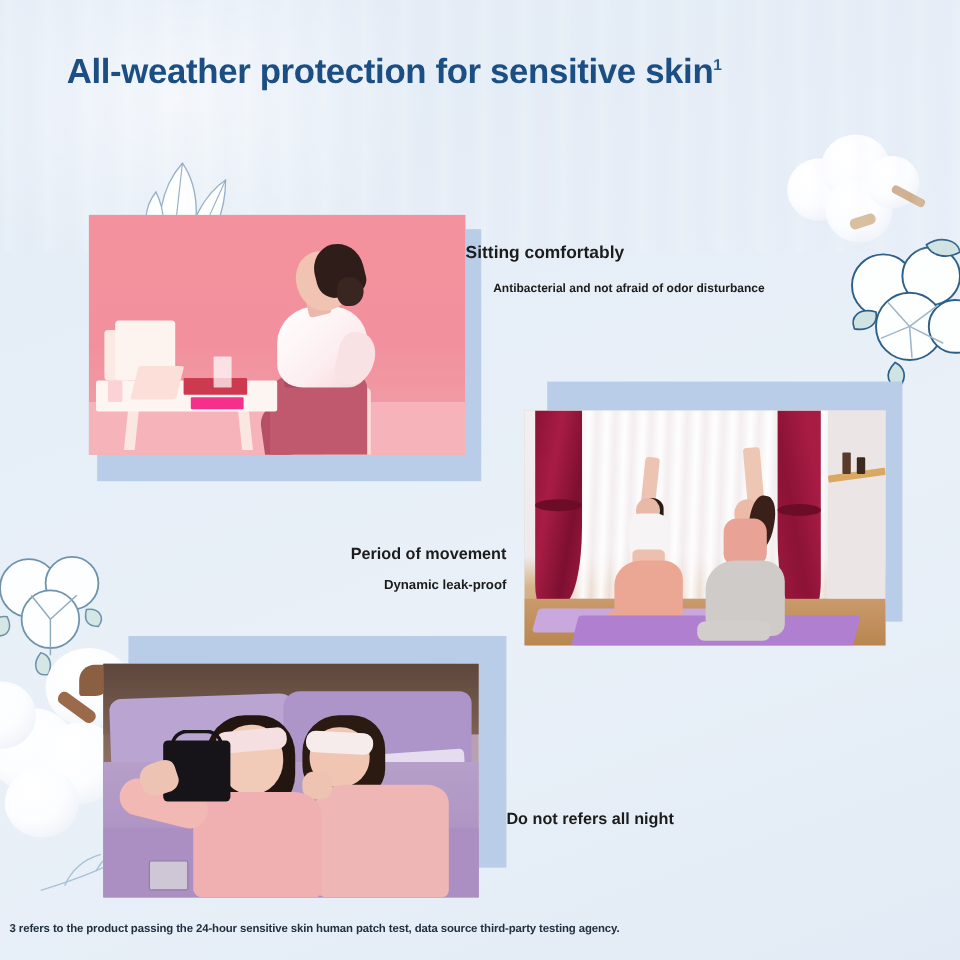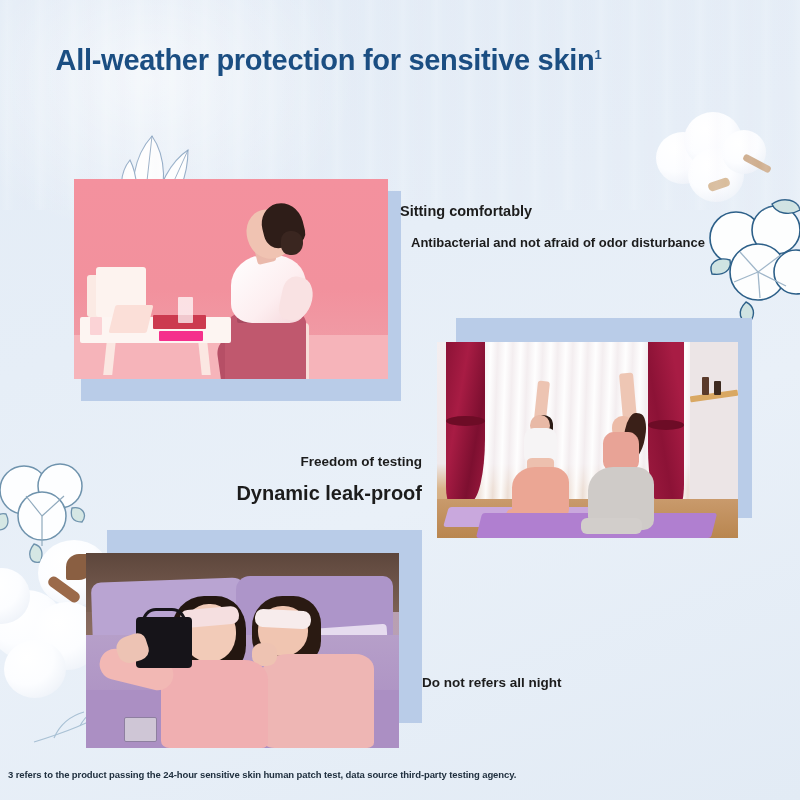--- a/index.html
+++ b/index.html
@@ -173,26 +173,26 @@
   .s3-w1-body { position:absolute; left:24%; top:55%; width:34%; height:45%; background:#f0afb1; border-radius:28% 22% 6% 8%; }
   .s3-w2-hair { position:absolute; left:53%; top:22%; width:22%; height:36%; background:#2a1a12; border-radius:44% 40% 36% 40%; }
   .s3-w2-face { position:absolute; left:55%; top:27%; width:16%; height:26%; background:#f0c5b1; border-radius:48%; }
   .s3-w2-mask { position:absolute; left:54%; top:29%; width:18%; height:9%; background:#f7ecec; border-radius:8px; transform:rotate(3deg); }
   .s3-w2-body { position:absolute; left:56%; top:52%; width:36%; height:48%; background:#eeb6b4; border-radius:24% 16% 6% 12%; }
   .s3-hand2 { position:absolute; left:53%; top:46%; width:8%; height:12%; background:#eec3b2; border-radius:40%; }
 
   
   .cap { position:absolute; color:#1c1c1c; white-space:nowrap; }
   .cap-title { font-size:14.5px; font-weight:700; }
-  .cap-sub   { font-size:13px; font-weight:600; }
-
-  #cap1a { left:400px; top:203px; }
+  .cap-sub   { font-size:10px; font-weight:600; }
+
+  #cap1a { left:388px; top:203px; }
   #cap1b { left:411px; top:235px; }
   #cap2a { left:422px; top:454px; transform:translateX(-100%); font-size:13.5px; font-weight:600; }
-  #cap2b { left:422px; top:482px; transform:translateX(-100%); font-size:20px; font-weight:700; }
+  #cap2b { left:422px; top:482px; transform:translateX(-100%); font-size:11px; font-weight:700; }
   #cap3a { left:422px; top:675px; font-size:13.5px; font-weight:600; }
   #cap3b { left:422px; top:705px; font-size:15.5px; font-weight:700; }
 
   .footnote {
     position:absolute;
     left:8px; bottom:20px;
     font-size:9.5px;
     font-weight:600;
     color:#20303f;
     white-space:nowrap;
@@ -358,21 +358,21 @@
         <div class="s2-b-arm"></div>
         <div class="s2-b-head"></div>
         <div class="s2-b-hair"></div>
         <div class="s2-b-torso"></div>
         <div class="s2-b-pants"></div>
         <div class="s2-b-shin"></div>
       </div>
     </div>
   </div>
 
-  <div class="cap" id="cap2a">Freedom of testing</div>
+  <div class="cap" id="cap2a">Period of movement</div>
   <div class="cap" id="cap2b">Dynamic leak-proof</div>
 
   <div class="photo-block" id="block3">
     <div class="frame"></div>
     <div class="photo">
       <div class="scene">
         <div class="s3-bg"></div>
         <div class="s3-head"></div>
         <div class="s3-pillow1"></div>
         <div class="s3-pillow2"></div>

